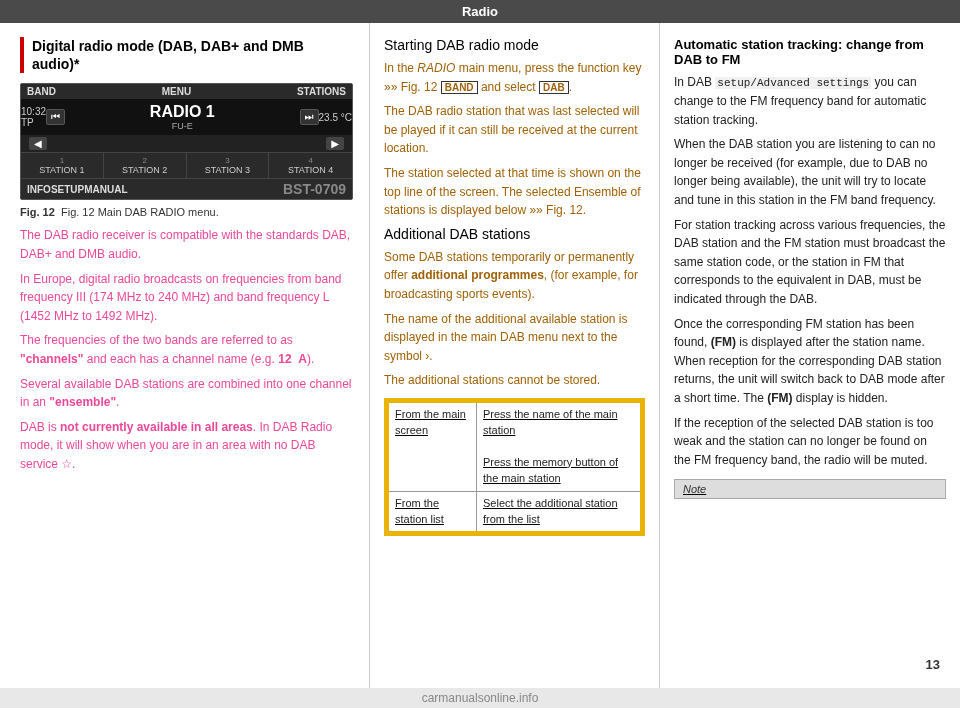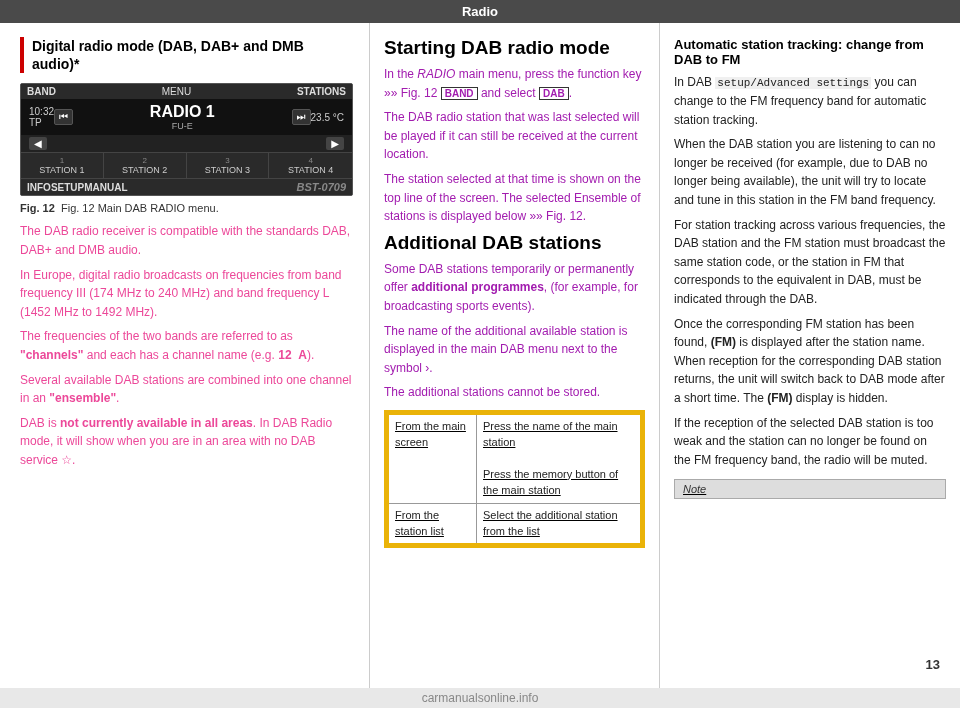--- a/index.html
+++ b/index.html
@@ -56,27 +56,27 @@
     .radio-top-bar {
       display: flex;
       justify-content: space-between;
       align-items: center;
       padding: 2px 6px;
       background: #2a2a2a;
       font-size: 10px;
       color: #ddd;
     }
     .radio-top-bar .band { font-weight: bold; }
-    .radio-top-bar .menu { font-weight: normal; }
+    .radio-top-bar .menu { font-weight: bold; }
     .radio-top-bar .stations { font-weight: bold; }
     .radio-main {
       display: flex;
       align-items: center;
       justify-content: space-between;
-      padding: 4px 8px;
+      padding: 4px 0;
       background: #111;
     }
     .radio-name {
       text-align: center;
       flex: 1;
     }
     .radio-name .big { font-size: 16px; font-weight: bold; color: #fff; }
     .radio-name .sub { font-size: 9px; color: #aaa; }
     .radio-time { font-size: 10px; color: #ccc; display: flex; flex-direction: column; align-items: flex-start; }
     .radio-temp { font-size: 10px; color: #ccc; }
@@ -123,24 +123,23 @@
     .radio-bottom-bar {
       display: flex;
       justify-content: space-between;
       align-items: center;
       padding: 2px 6px;
       background: #2a2a2a;
       border-top: 1px solid #444;
     }
     .radio-bottom-bar span { font-weight: bold; font-size: 10px; color: #ddd; }
     .radio-bottom-bar .code {
-      font-size: 11px;
+      font-size: 14px;
       color: #888;
       margin-left: auto;
-      font-style: italic;
     }
     .fig-caption {
       font-size: 11px;
       color: #333;
       margin-bottom: 8px;
     }
     .fig-caption strong { font-weight: bold; }
     .left-text {
       font-size: 12px;
       line-height: 1.55;
@@ -151,29 +150,29 @@
 
     
     .mid-col {
       width: 290px;
       padding: 14px 14px 10px 14px;
       border-right: 1px solid #ccc;
       flex-shrink: 0;
       overflow: hidden;
     }
     .mid-col h3 {
-      font-size: 19px;
-      font-weight: bold;
+      font-size: 14px;
+      font-weight: normal;
       margin-bottom: 6px;
     }
     .mid-col p {
       font-size: 12px;
       line-height: 1.55;
       margin-bottom: 6px;
-      color: #a21caf;
+      color: #a16207;
     }
     .mid-col strong { font-weight: bold; }
     .mid-col em { font-style: italic; }
 
     
     .info-table {
       border: 5px solid #eab308;
       width: 100%;
       font-size: 11px;
       border-collapse: collapse;

